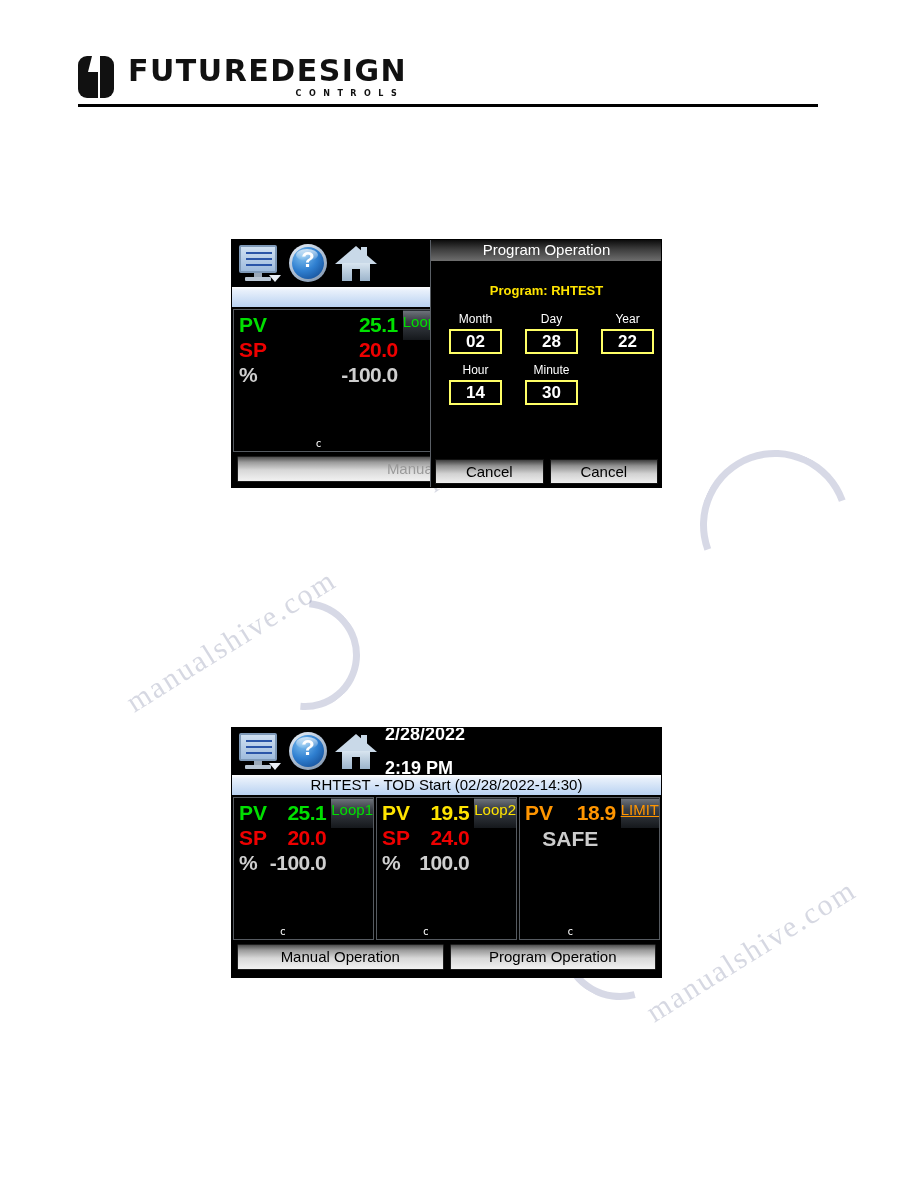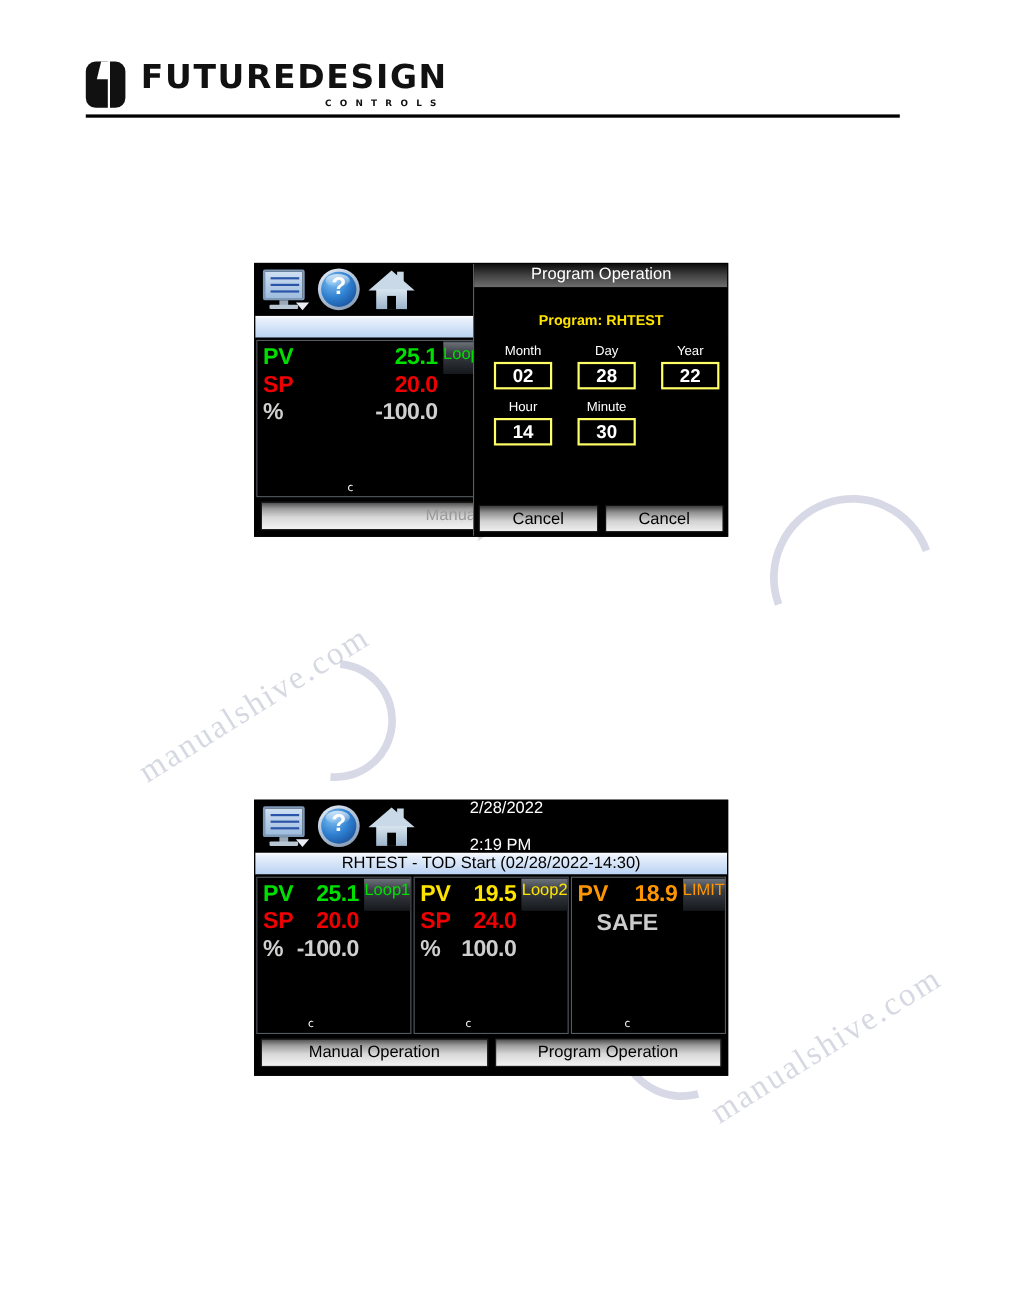--- a/index.html
+++ b/index.html
@@ -203,24 +203,24 @@
   }
   .home-chim {
     position: absolute; left: 26px; top: 3px;
     width: 6px; height: 9px;
     background: #c9d9e8;
   }
 
   .tb-datetime {
     color: #ffffff;
     font-family: "Liberation Sans", sans-serif;
-    font-size: 15px;
+    font-size: 18px;
     line-height: 17px;
-    margin-left: 42px;
     white-space: pre-line;
+    font-weight: bold;
   }
 
   
   .statusbar {
     height: 22px;
     background: linear-gradient(180deg,#ffffff 0%,#e8f0fb 18%,#b9d2f2 100%);
     border-top: 1px solid #000000;
     border-bottom: 1px solid #000000;
     color: #000000;
     font-size: 15px;
@@ -289,21 +289,21 @@
     height: 30px;
     background: linear-gradient(180deg,#6d727a 0%,#3a3f46 35%,#15181c 100%);
     text-align: center;
     font-family: "Liberation Sans", sans-serif;
     font-size: 15px;
     line-height: 22px;
     border-top: 1px solid #2a2e34;
   }
   .ln-green { color: #00e000; }
   .ln-yellow { color: #ffe400; }
-  .ln-orange { color: #ff9500; }
+  .ln-orange { color: #ff9500; text-decoration: underline; }
 
   
   .btn-strip {
     display: flex;
     gap: 6px;
     padding: 4px 5px 5px 5px;
     background: #000000;
   }
   .hmi-btn {
     flex: 1 1 0;

